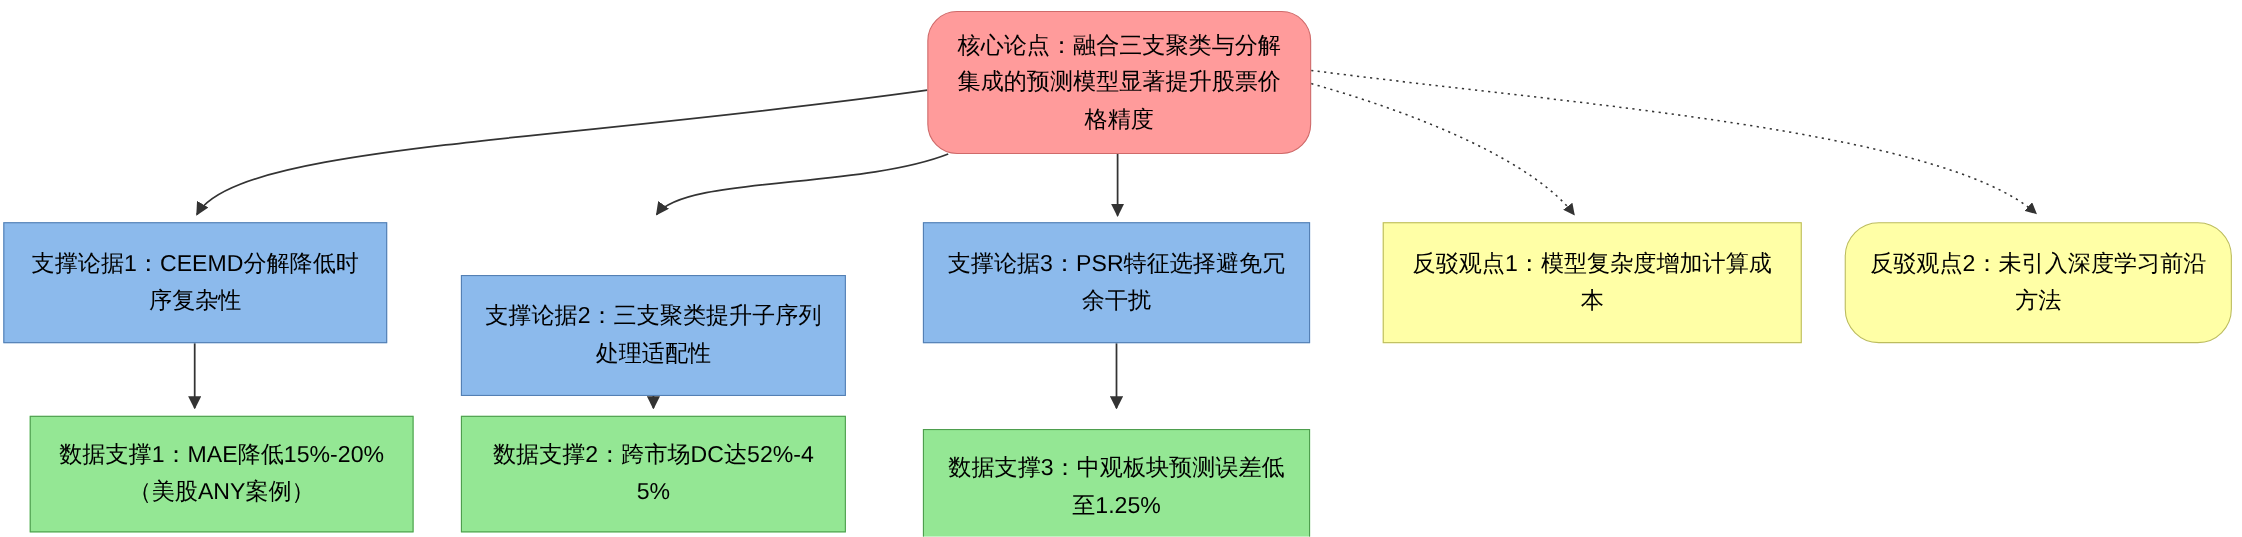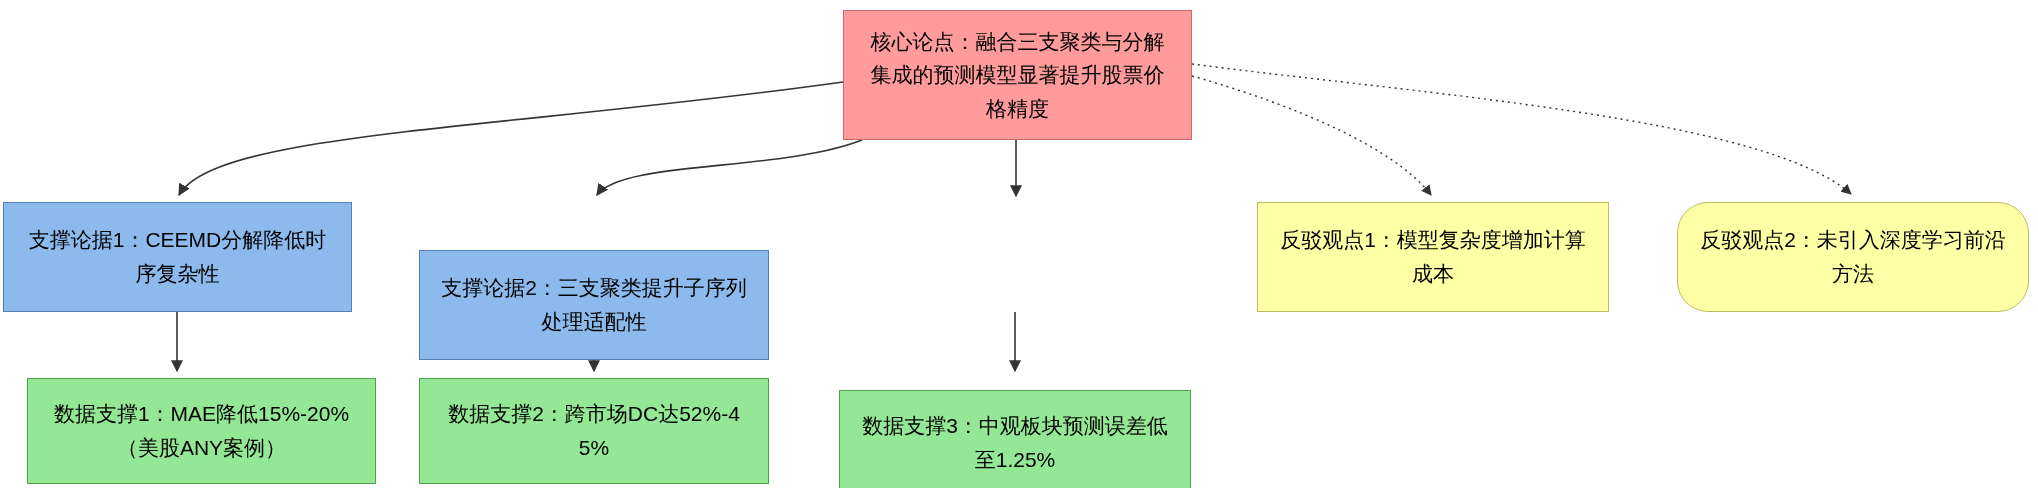--- a/index.html
+++ b/index.html
@@ -38,40 +38,41 @@
     border:1px solid #666;
   }
   .node .node-label{
     display:block;
     word-break:break-all;
   }
   .core{
     left:843px; top:10px; width:349px; height:130px;
     background:var(--core-fill);
     border-color:var(--core-border);
+    border-radius:27px;
   }
   .support{
     top:202px; height:110px;
     background:var(--support-fill);
     border-color:var(--support-border);
   }
   .rebuttal{
     top:202px; height:110px;
     background:var(--rebuttal-fill);
     border-color:var(--rebuttal-border);
   }
   .datasup{
     top:378px; height:106px;
     background:var(--data-fill);
     border-color:var(--data-border);
   }
   .s1{left:3px;width:349px;}
   .s2{left:419px;width:350px;margin-top:48px;}
   .s3{left:839px;width:352px;}
-  .r1{left:1257px;width:352px;justify-content:center;}
+  .r1{left:1257px;width:381px;justify-content:center;}
   .r2{left:1677px;width:352px;border-radius:31px;}
   .d1{left:3px;width:349px;margin-left:24px;}
   .d2{left:419px;width:350px;}
   .d3{left:839px;width:352px;margin-top:12px;}
   .edge-solid{
     fill:none;
     stroke:var(--edge);
     stroke-width:1.6;
   }
   .edge-dotted{
@@ -105,20 +106,23 @@
   <div class="node core">
     <span class="node-label">核心论点：融合三支聚类与分解集成的预测模型显著提升股票价格精度</span>
   </div>
 
   <div class="node support s1">
     <span class="node-label">支撑论据1：CEEMD分解降低时序复杂性</span>
   </div>
   <div class="node support s2">
     <span class="node-label">支撑论据2：三支聚类提升子序列处理适配性</span>
   </div>
+  <div class="node support s3">
+    <span class="node-label">支撑论据3：PSR特征选择避免冗余干扰</span>
+  </div>
 
   <div class="node rebuttal r1">
     <span class="node-label">反驳观点1：模型复杂度增加计算成本</span>
   </div>
   <div class="node rebuttal r2">
     <span class="node-label">反驳观点2：未引入深度学习前沿方法</span>
   </div>
 
   <div class="node datasup d1">
     <span class="node-label">数据支撑1：MAE降低15%-20%（美股ANY案例）</span>

